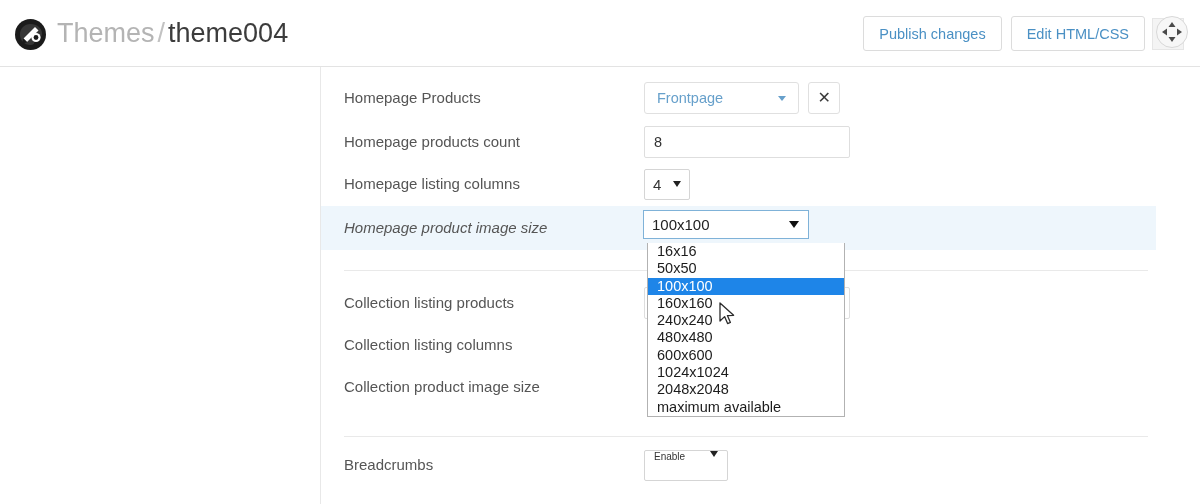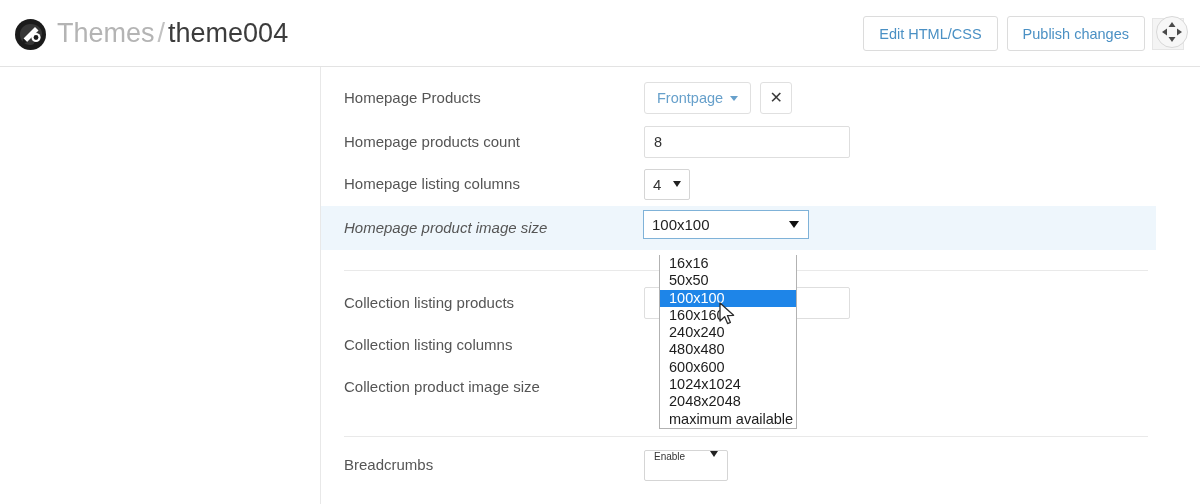--- a/index.html
+++ b/index.html
@@ -166,20 +166,21 @@
     align-items: center;
     height: 32px;
     padding: 0 12px;
     background: #ffffff;
     border: 1px solid #e0e0e0;
     border-radius: 3px;
     color: #67a0cb;
     font-size: 14.5px;
     cursor: pointer;
     white-space: nowrap;
+    gap: 48px;
   }
   .pill-btn .caret {
     margin-left: 7px;
     width: 0; height: 0;
     border-left: 4.5px solid transparent;
     border-right: 4.5px solid transparent;
     border-top: 5px solid #67a0cb;
   }
 
   .icon-btn {
@@ -280,26 +281,26 @@
   }
   .open-select-head .arrow {
     position: absolute;
     right: 9px;
     width: 0; height: 0;
     border-left: 5px solid transparent;
     border-right: 5px solid transparent;
     border-top: 7px solid #111111;
   }
   .open-list {
-    width: 138px;
+    width: 198px;
     background: #ffffff;
     border: 1px solid #b2b2b2;
     border-top: none;
     padding: 0;
-    margin: 16px;
+    margin: 4px;
     list-style: none;
   }
   .open-list li {
     height: 17.3px;
     line-height: 17.3px;
     padding: 0 0 0 9px;
     font-size: 14.5px;
     color: #1c1c1c;
     cursor: pointer;
     white-space: nowrap;
@@ -341,22 +342,22 @@
         <circle cx="22" cy="19.5" r="2.4" fill="#1b1b1b"></circle>
         <path d="M9.2 20.2 L13.2 24.2 L8.4 25.6 Z" fill="#1b1b1b"></path>
       </svg>
     </div>
 
     <div class="breadcrumb">
       <span class="crumb-parent">Themes</span><span class="crumb-sep">/</span><span class="crumb-current">theme004</span>
     </div>
 
     <div class="header-actions">
+      <button class="btn-outline">Publish changes</button>
       <button class="btn-outline">Edit HTML/CSS</button>
-      <button class="btn-outline">Publish changes</button>
       <div class="nav-pad-wrap">
         <div class="nav-pad-shadow"></div>
         <div class="nav-pad">
           <svg width="30" height="30" viewBox="0 0 30 30">
             <g fill="#4a4a4a">
               <path d="M15 5 L11.5 10 L18.5 10 Z"></path>
               <path d="M15 25 L11.5 20 L18.5 20 Z"></path>
               <path d="M5 15 L10 11.5 L10 18.5 Z"></path>
               <path d="M25 15 L20 11.5 L20 18.5 Z"></path>
             </g>

